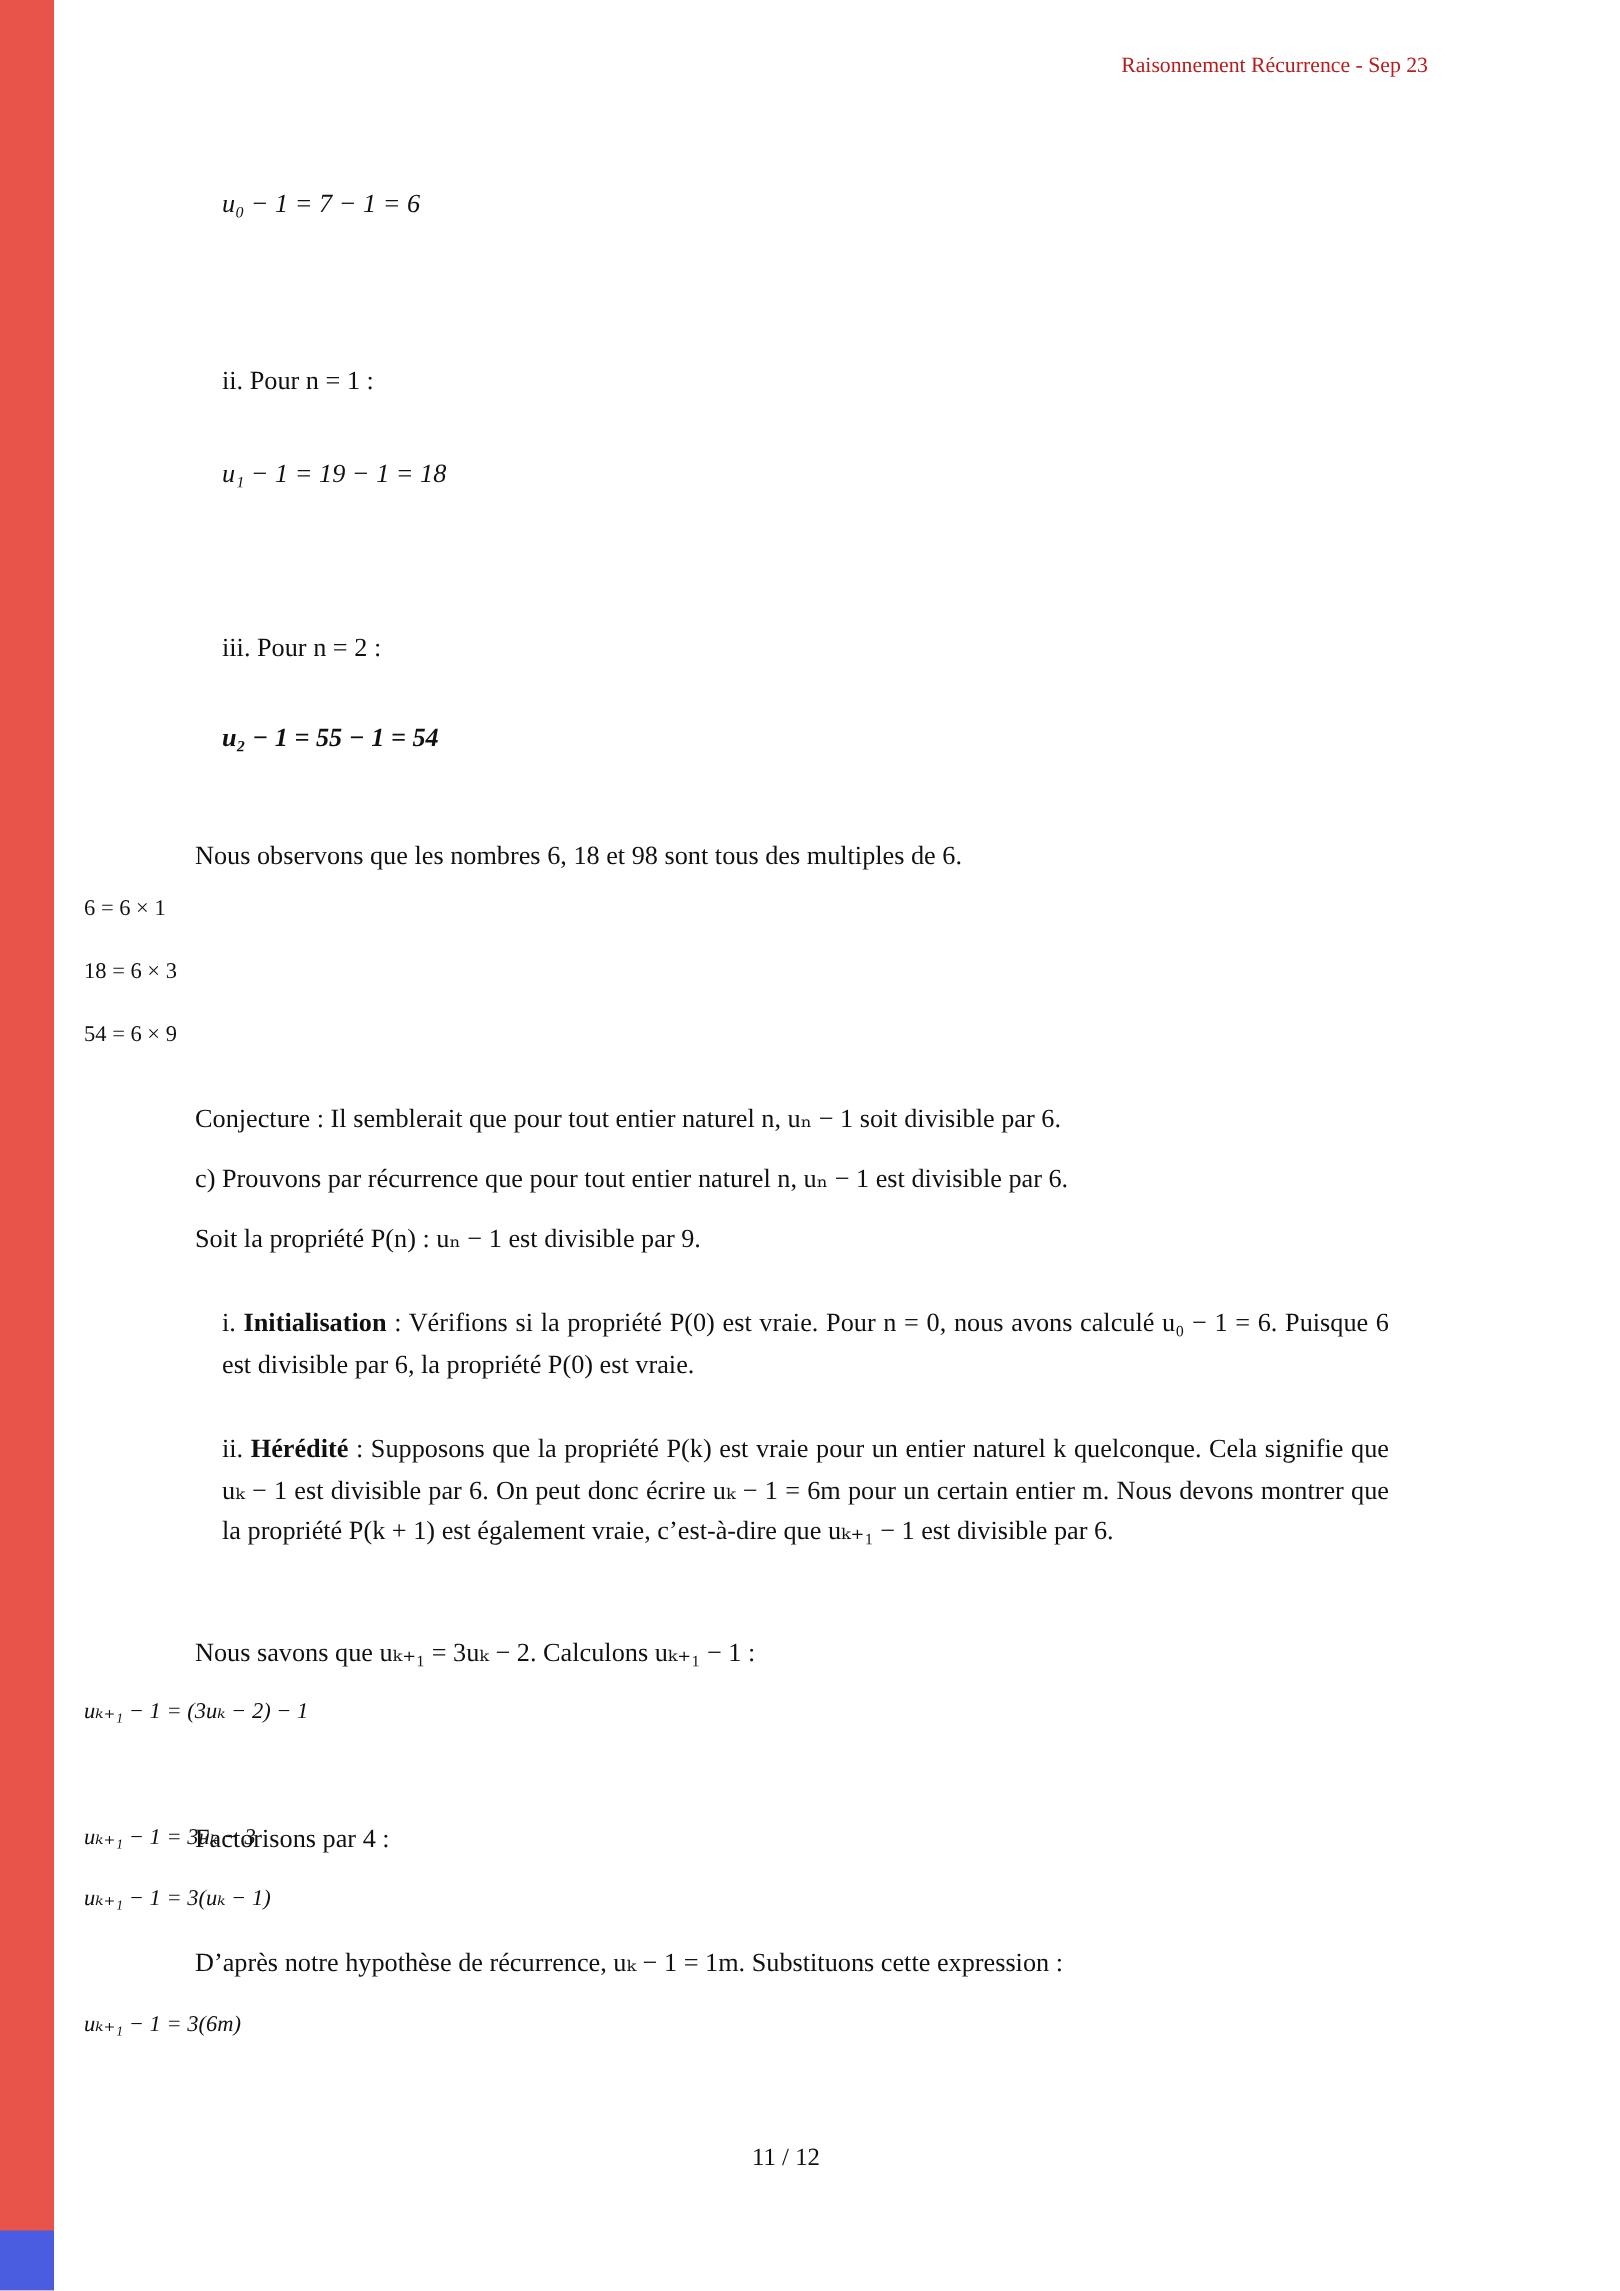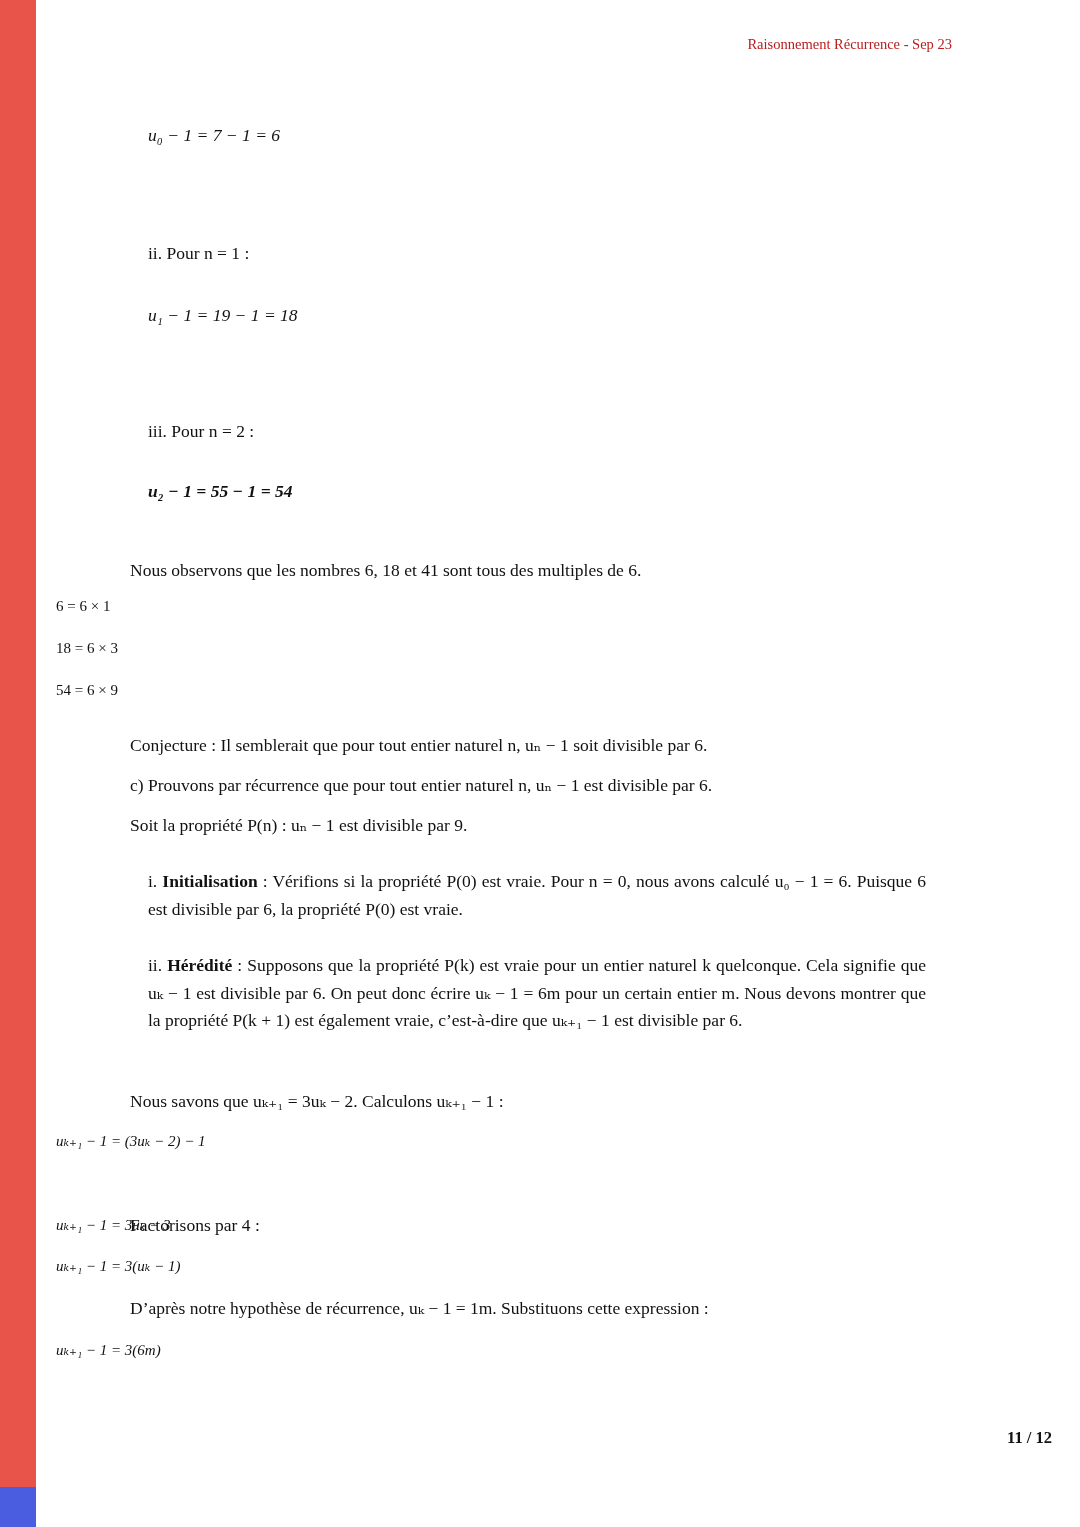--- a/index.html
+++ b/index.html
@@ -59,47 +59,46 @@
   .para-flush {
     position: absolute;
     left: 130px;
     width: 800px;
     font-size: 17.5px;
     line-height: 27.5px;
   }
   .bold { font-weight: bold; }
   .page-footer {
     position: absolute;
-    left: 44px;
+    left: 20px;
     width: 1008px;
     top: 1428px;
-    text-align: right;
+    text-align: center;
     font-size: 16.5px;
-    font-weight: bold;
   }
 </style>
 </head>
 <body>
 
 <div class="accent-strip"></div>
 <div class="accent-corner"></div>
 
 <div class="page-header">Raisonnement Récurrence - Sep 23</div>
 
 <div class="line indent math" style="top:122px;">u₀ − 1 = 7 − 1 = 6</div>
 
 <div class="line indent" style="top:240px;">ii. Pour n = 1 :</div>
 
 <div class="line indent math" style="top:302px;">u₁ − 1 = 19 − 1 = 18</div>
 
 <div class="line indent" style="top:418px;">iii. Pour n = 2 :</div>
 
 <div class="line indent math" style="top:478px;font-weight:bold;">u₂ − 1 = 55 − 1 = 54</div>
 
-<div class="line" style="top:557px;">Nous observons que les nombres 6, 18 et 41 sont tous des multiples de 6.</div>
+<div class="line" style="top:557px;">Nous observons que les nombres 6, 18 et 98 sont tous des multiples de 6.</div>
 
 <div class="eq-center" style="top:593px;">6 = 6 × 1</div>
 <div class="eq-center" style="top:635px;">18 = 6 × 3</div>
 <div class="eq-center" style="top:677px;">54 = 6 × 9</div>
 
 <div class="line" style="top:732px;">Conjecture : Il semblerait que pour tout entier naturel n, uₙ − 1 soit divisible par 6.</div>
 
 <div class="line" style="top:772px;">c) Prouvons par récurrence que pour tout entier naturel n, uₙ − 1 est divisible par 6.</div>
 
 <div class="line" style="top:812px;">Soit la propriété P(n) : uₙ − 1 est divisible par 9.</div>

